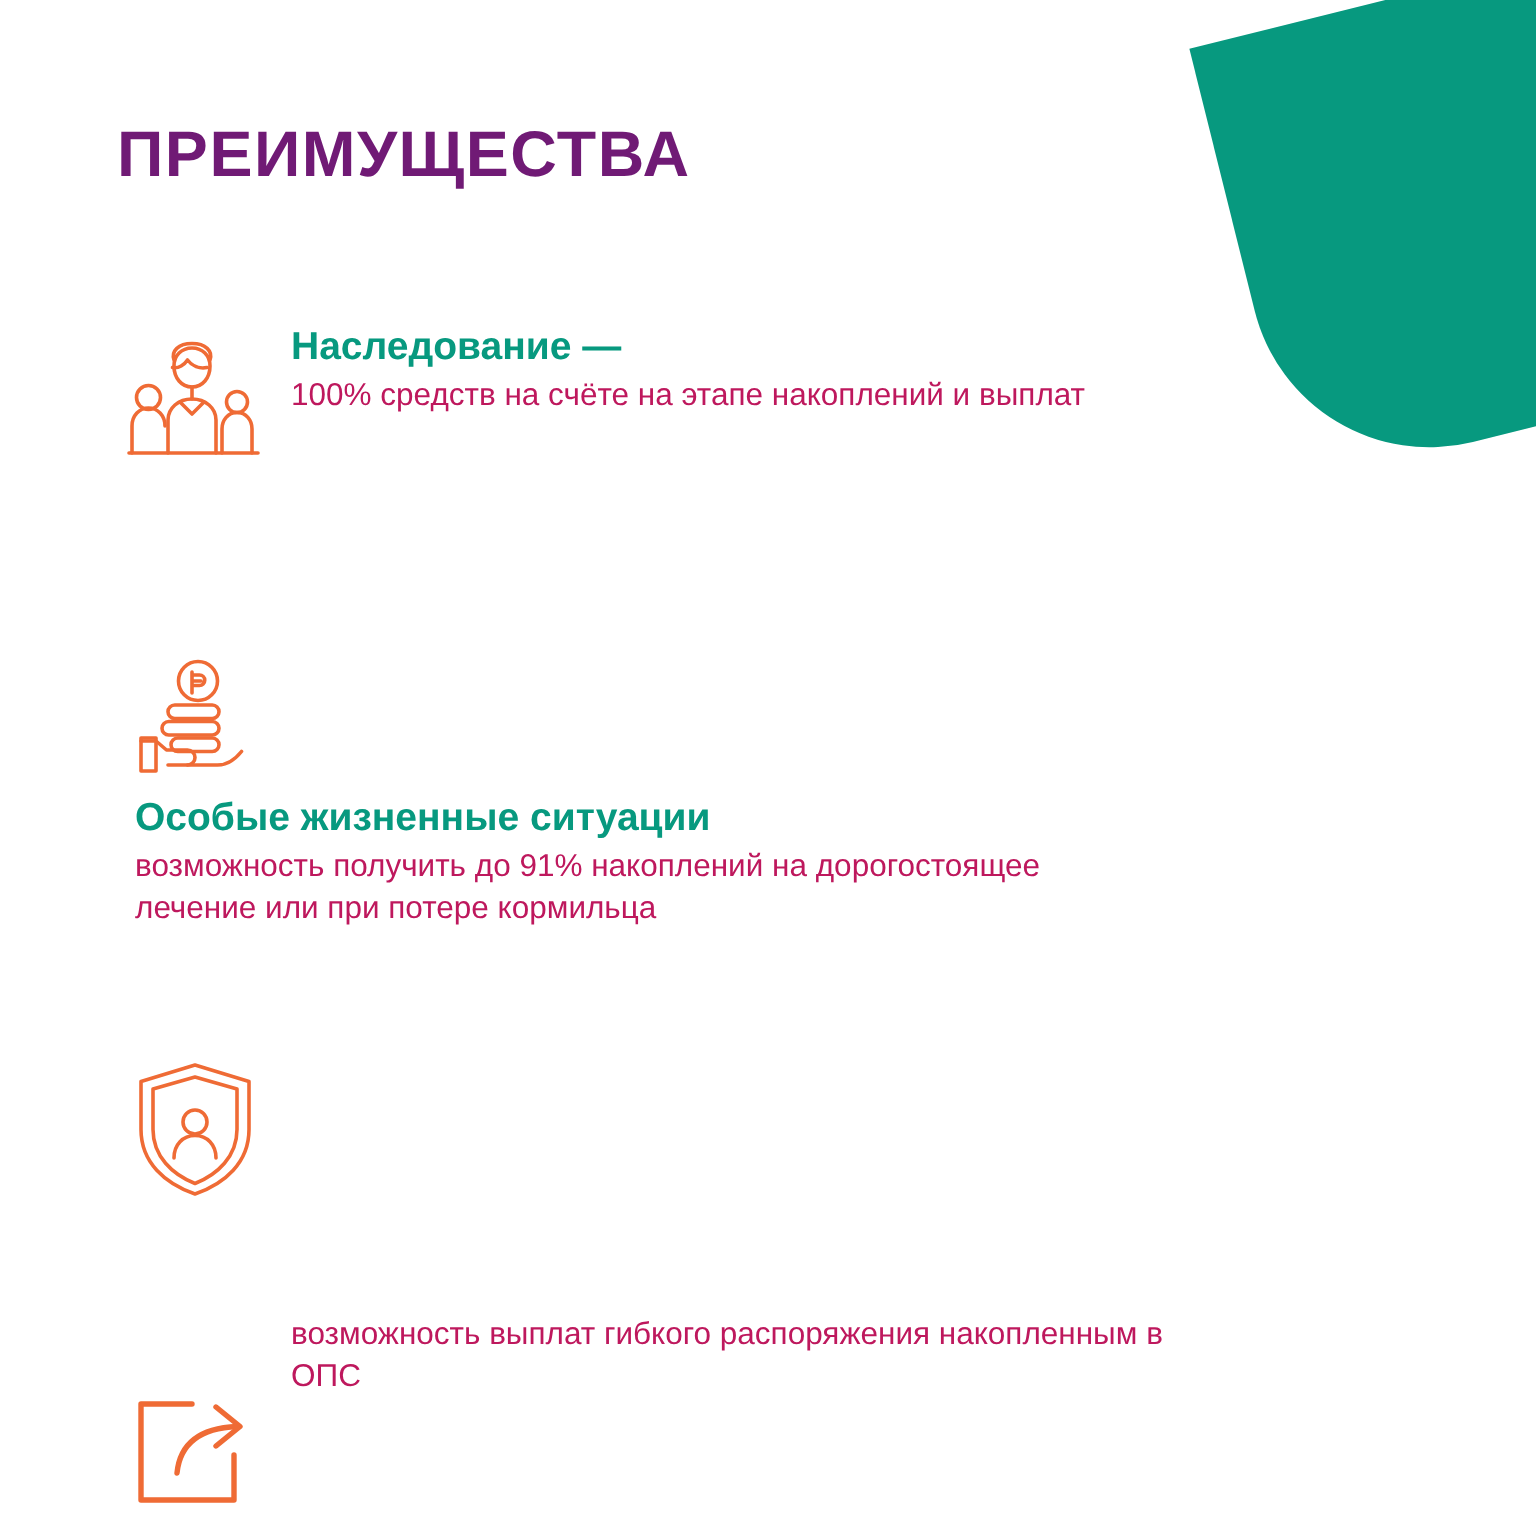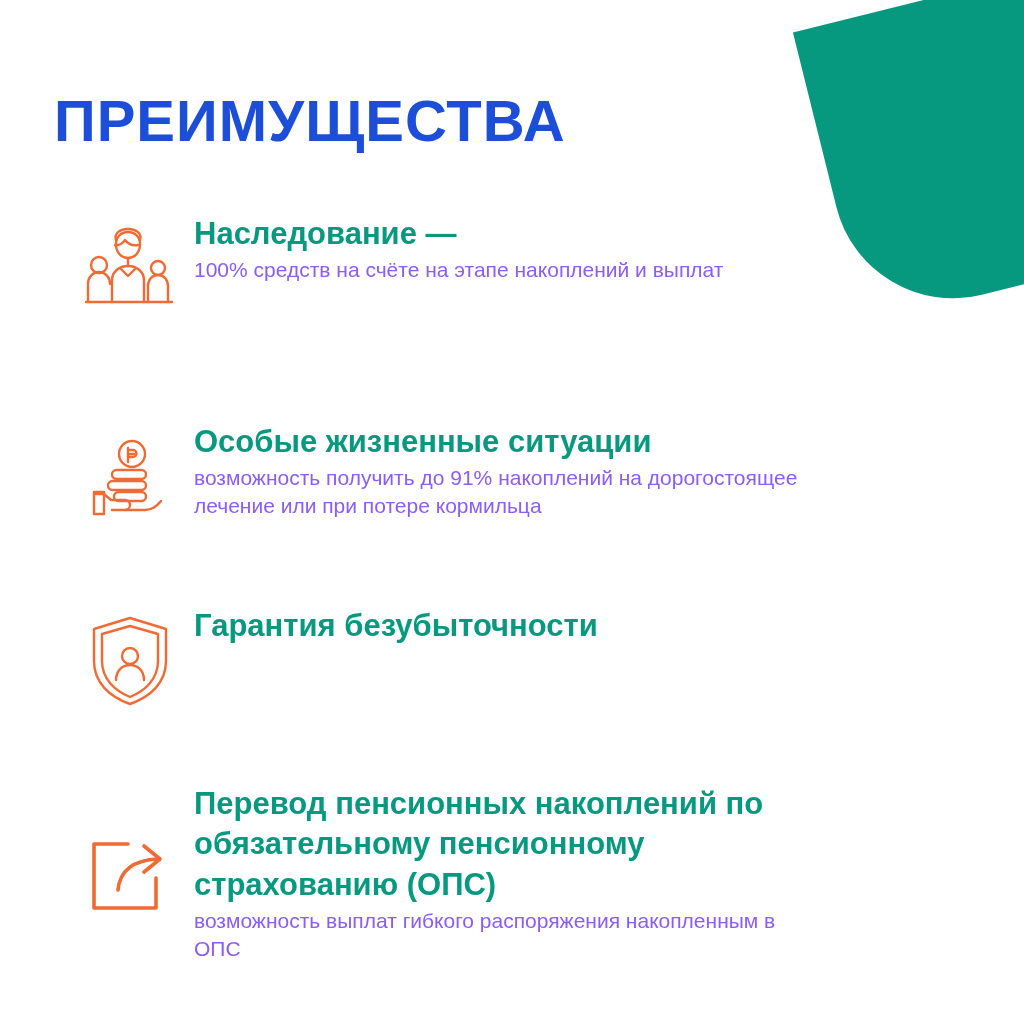--- a/index.html
+++ b/index.html
@@ -23,26 +23,26 @@
     width: 300px;
     height: 300px;
     background: #07997f;
     border-bottom-left-radius: 120px;
     transform: rotate(-14deg);
     transform-origin: top right;
   }
 
   .page-title {
     position: absolute;
-    left: 54px;
+    left: 78px;
     top: 52px;
-    font-size: 58px;
+    font-size: 43px;
     font-weight: bold;
     letter-spacing: 1px;
-    color: #1d4ed8;
+    color: #701a75;
     line-height: 1.05;
     white-space: nowrap;
   }
 
   .items {
     position: absolute;
     left: 0;
     top: 214px;
     width: 1024px;
   }
@@ -64,36 +64,36 @@
   }
 
   .item-body {
     padding-left: 12px;
     max-width: 620px;
   }
 
   .item-title {
     color: #07997f;
     font-weight: bold;
-    font-size: 31px;
+    font-size: 26px;
     line-height: 1.3;
     margin: 0 0 2px 0;
   }
 
   .item-text {
-    color: #8b5cf6;
+    color: #be185d;
     font-size: 21px;
     line-height: 1.34;
     margin: 0;
   }
 
   
   .item-1 { margin-top: 0px; }
   .item-1 .item-icon { padding-top: 10px; }
-  .item-2 { margin-top: 112px; }
+  .item-2 { margin-top: 112px; flex-direction: column; }
   .item-2 .item-icon { padding-top: 10px; }
   .item-3 { margin-top: 78px; }
   .item-3 .item-icon { padding-top: 8px; }
   .item-4 { margin-top: 76px; }
   .item-4 .item-icon { padding-top: 52px; }
 
   .ico { display: block; }
 </style>
 </head>
 <body>
@@ -155,31 +155,29 @@
   <div class="item item-3">
     <div class="item-icon">
       <svg class="ico" width="88" height="94" viewBox="0 0 88 94" fill="none" stroke="#ef6b35" stroke-width="2.4" stroke-linecap="round" stroke-linejoin="round">
         <path d="M44 4L8 15v32c0 22 16 36 36 43 20-7 36-21 36-43V15L44 4z"></path>
         <path d="M44 12L16 20v27c0 18 13 30 28 36 15-6 28-18 28-36V20L44 12z"></path>
         <circle cx="44" cy="42" r="8"></circle>
         <path d="M30 66c0-9 6-15 14-15s14 6 14 15"></path>
       </svg>
     </div>
     <div class="item-body">
-      <p class="item-title">Гарантия безубыточности</p>
     </div>
   </div>
 
   <div class="item item-4">
     <div class="item-icon">
       <svg class="ico" width="92" height="80" viewBox="0 0 92 80" fill="none" stroke="#ef6b35" stroke-width="3.6" stroke-linecap="round" stroke-linejoin="round">
         <path d="M44 8H10v64h62V42"></path>
         <path d="M34 54c2-20 16-30 40-31"></path>
         <path d="M60 10l16 13-16 13"></path>
       </svg>
     </div>
     <div class="item-body">
-      <p class="item-title">Перевод пенсионных накоплений по обязательному пенсионному страхованию (ОПС)</p>
       <p class="item-text">возможность выплат гибкого распоряжения накопленным в ОПС</p>
     </div>
   </div>
 
 </div>
 
 </body></html>

